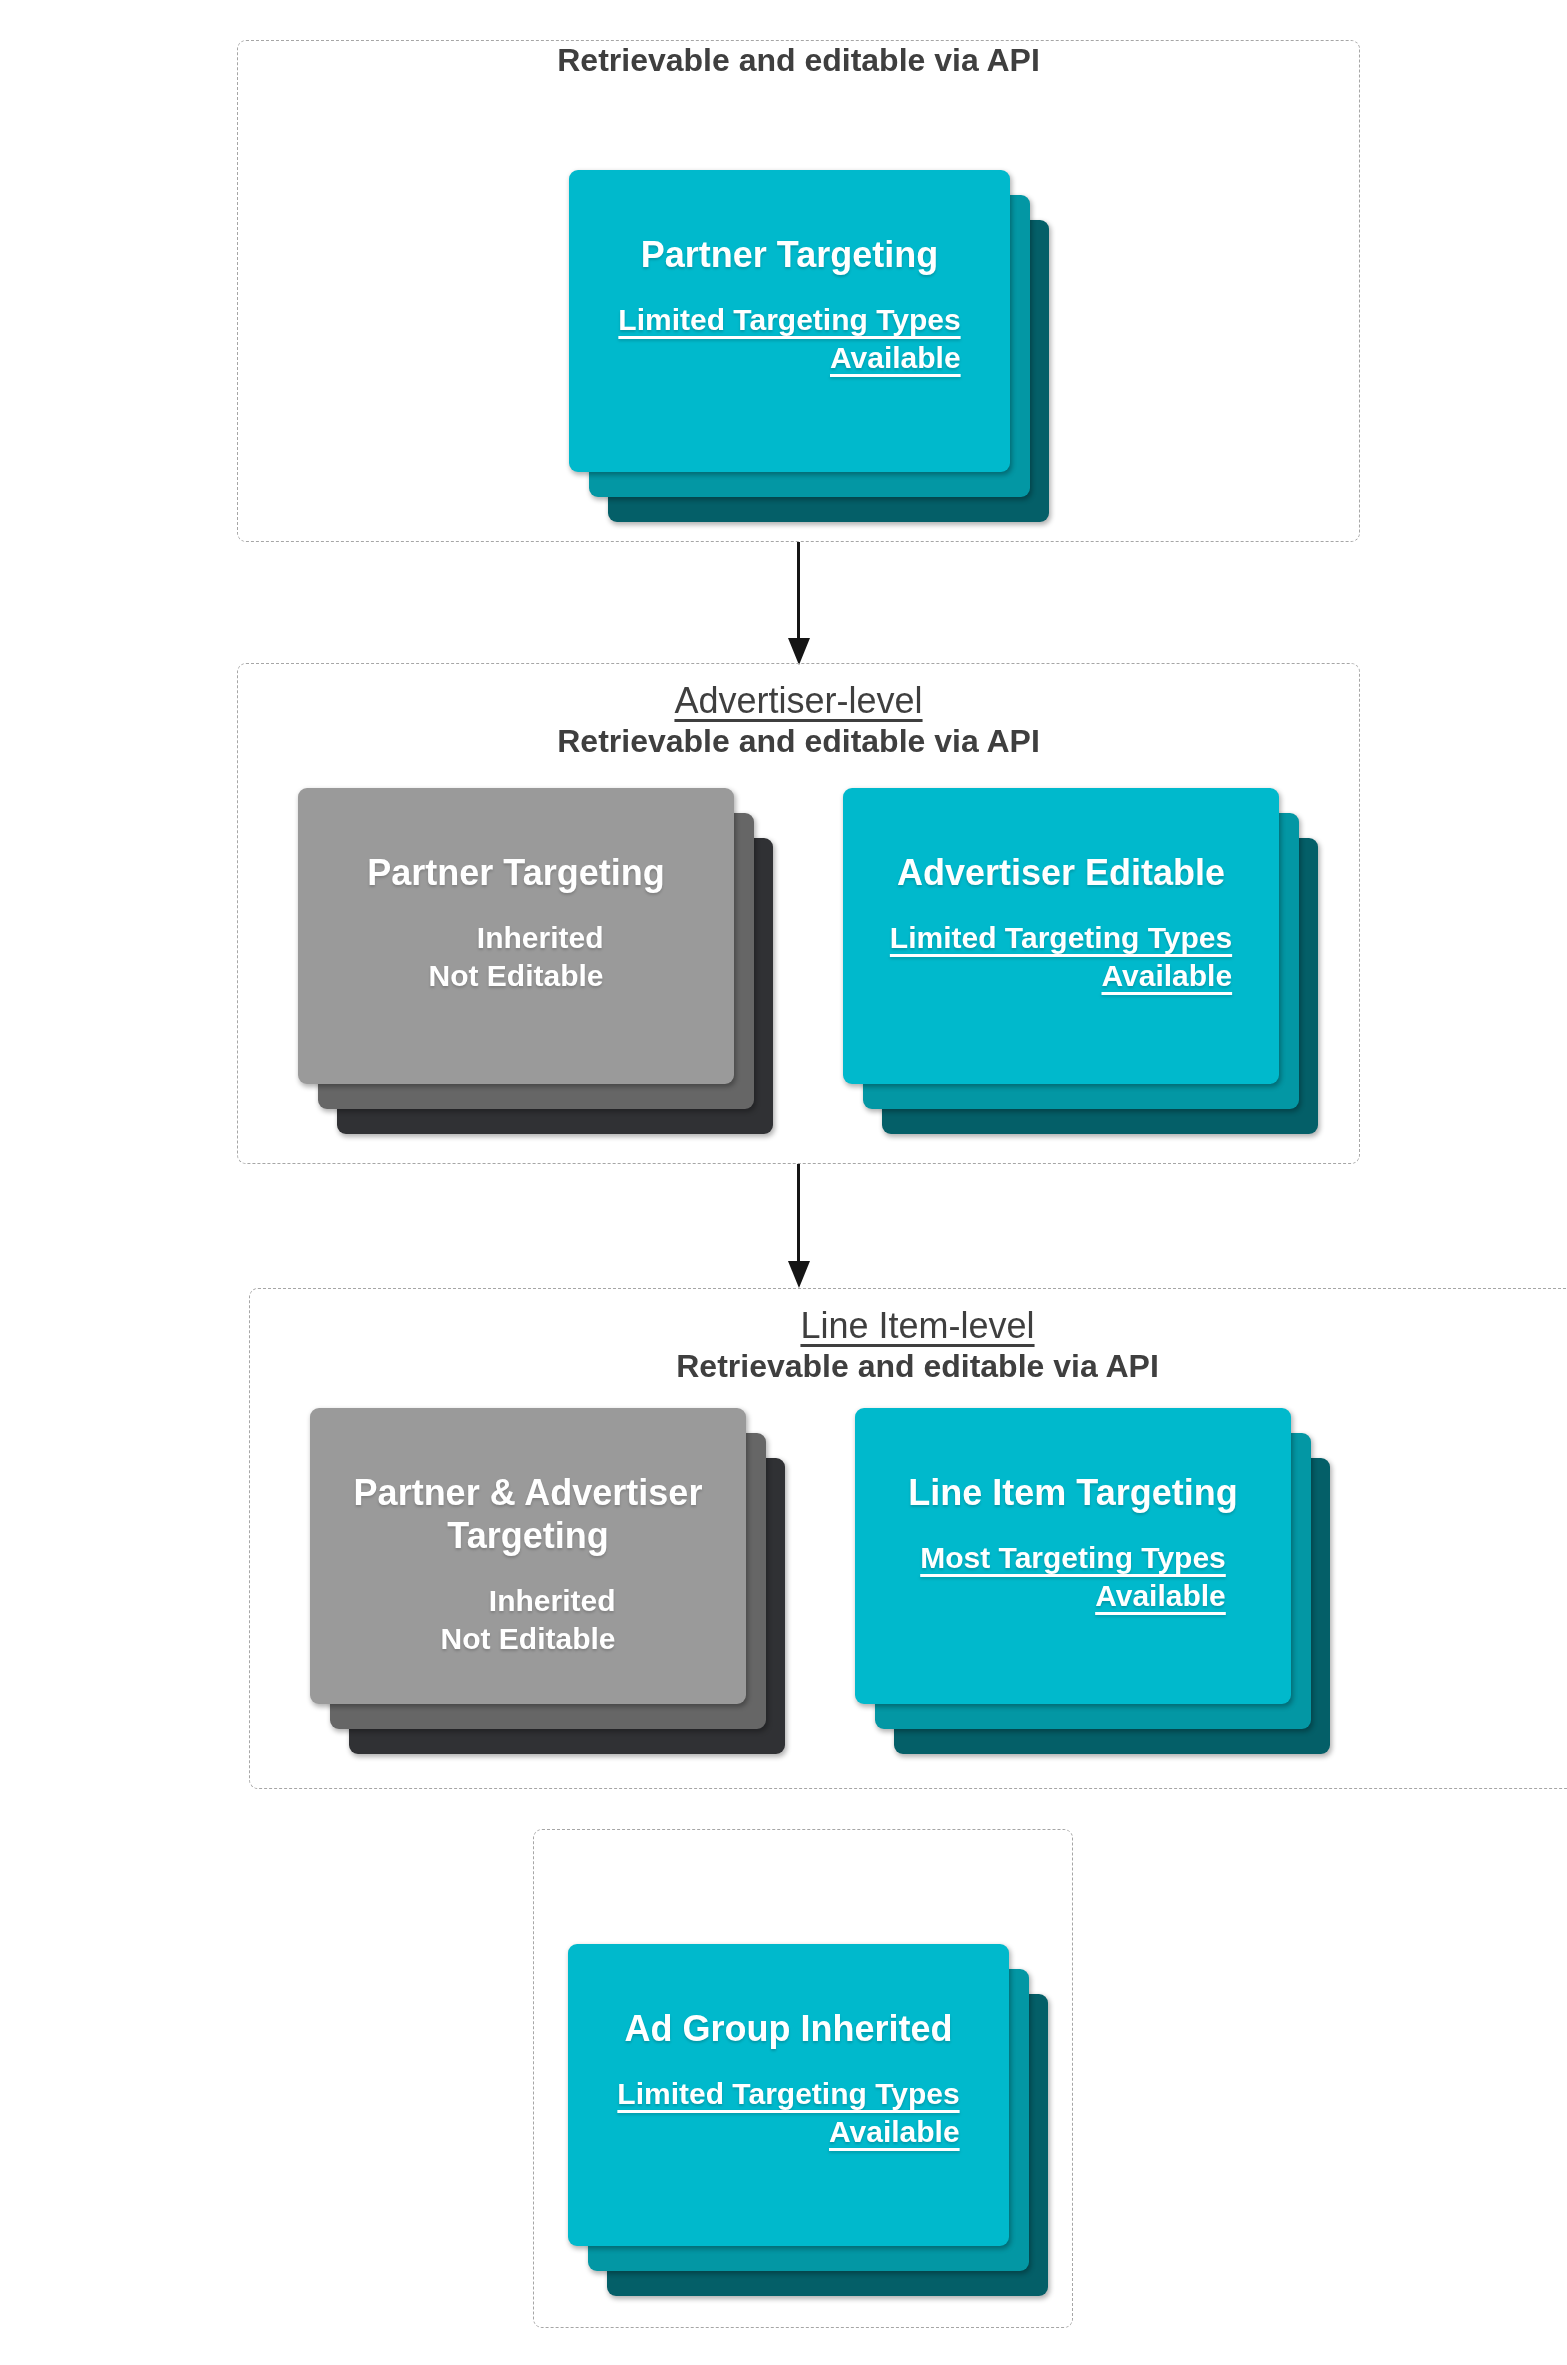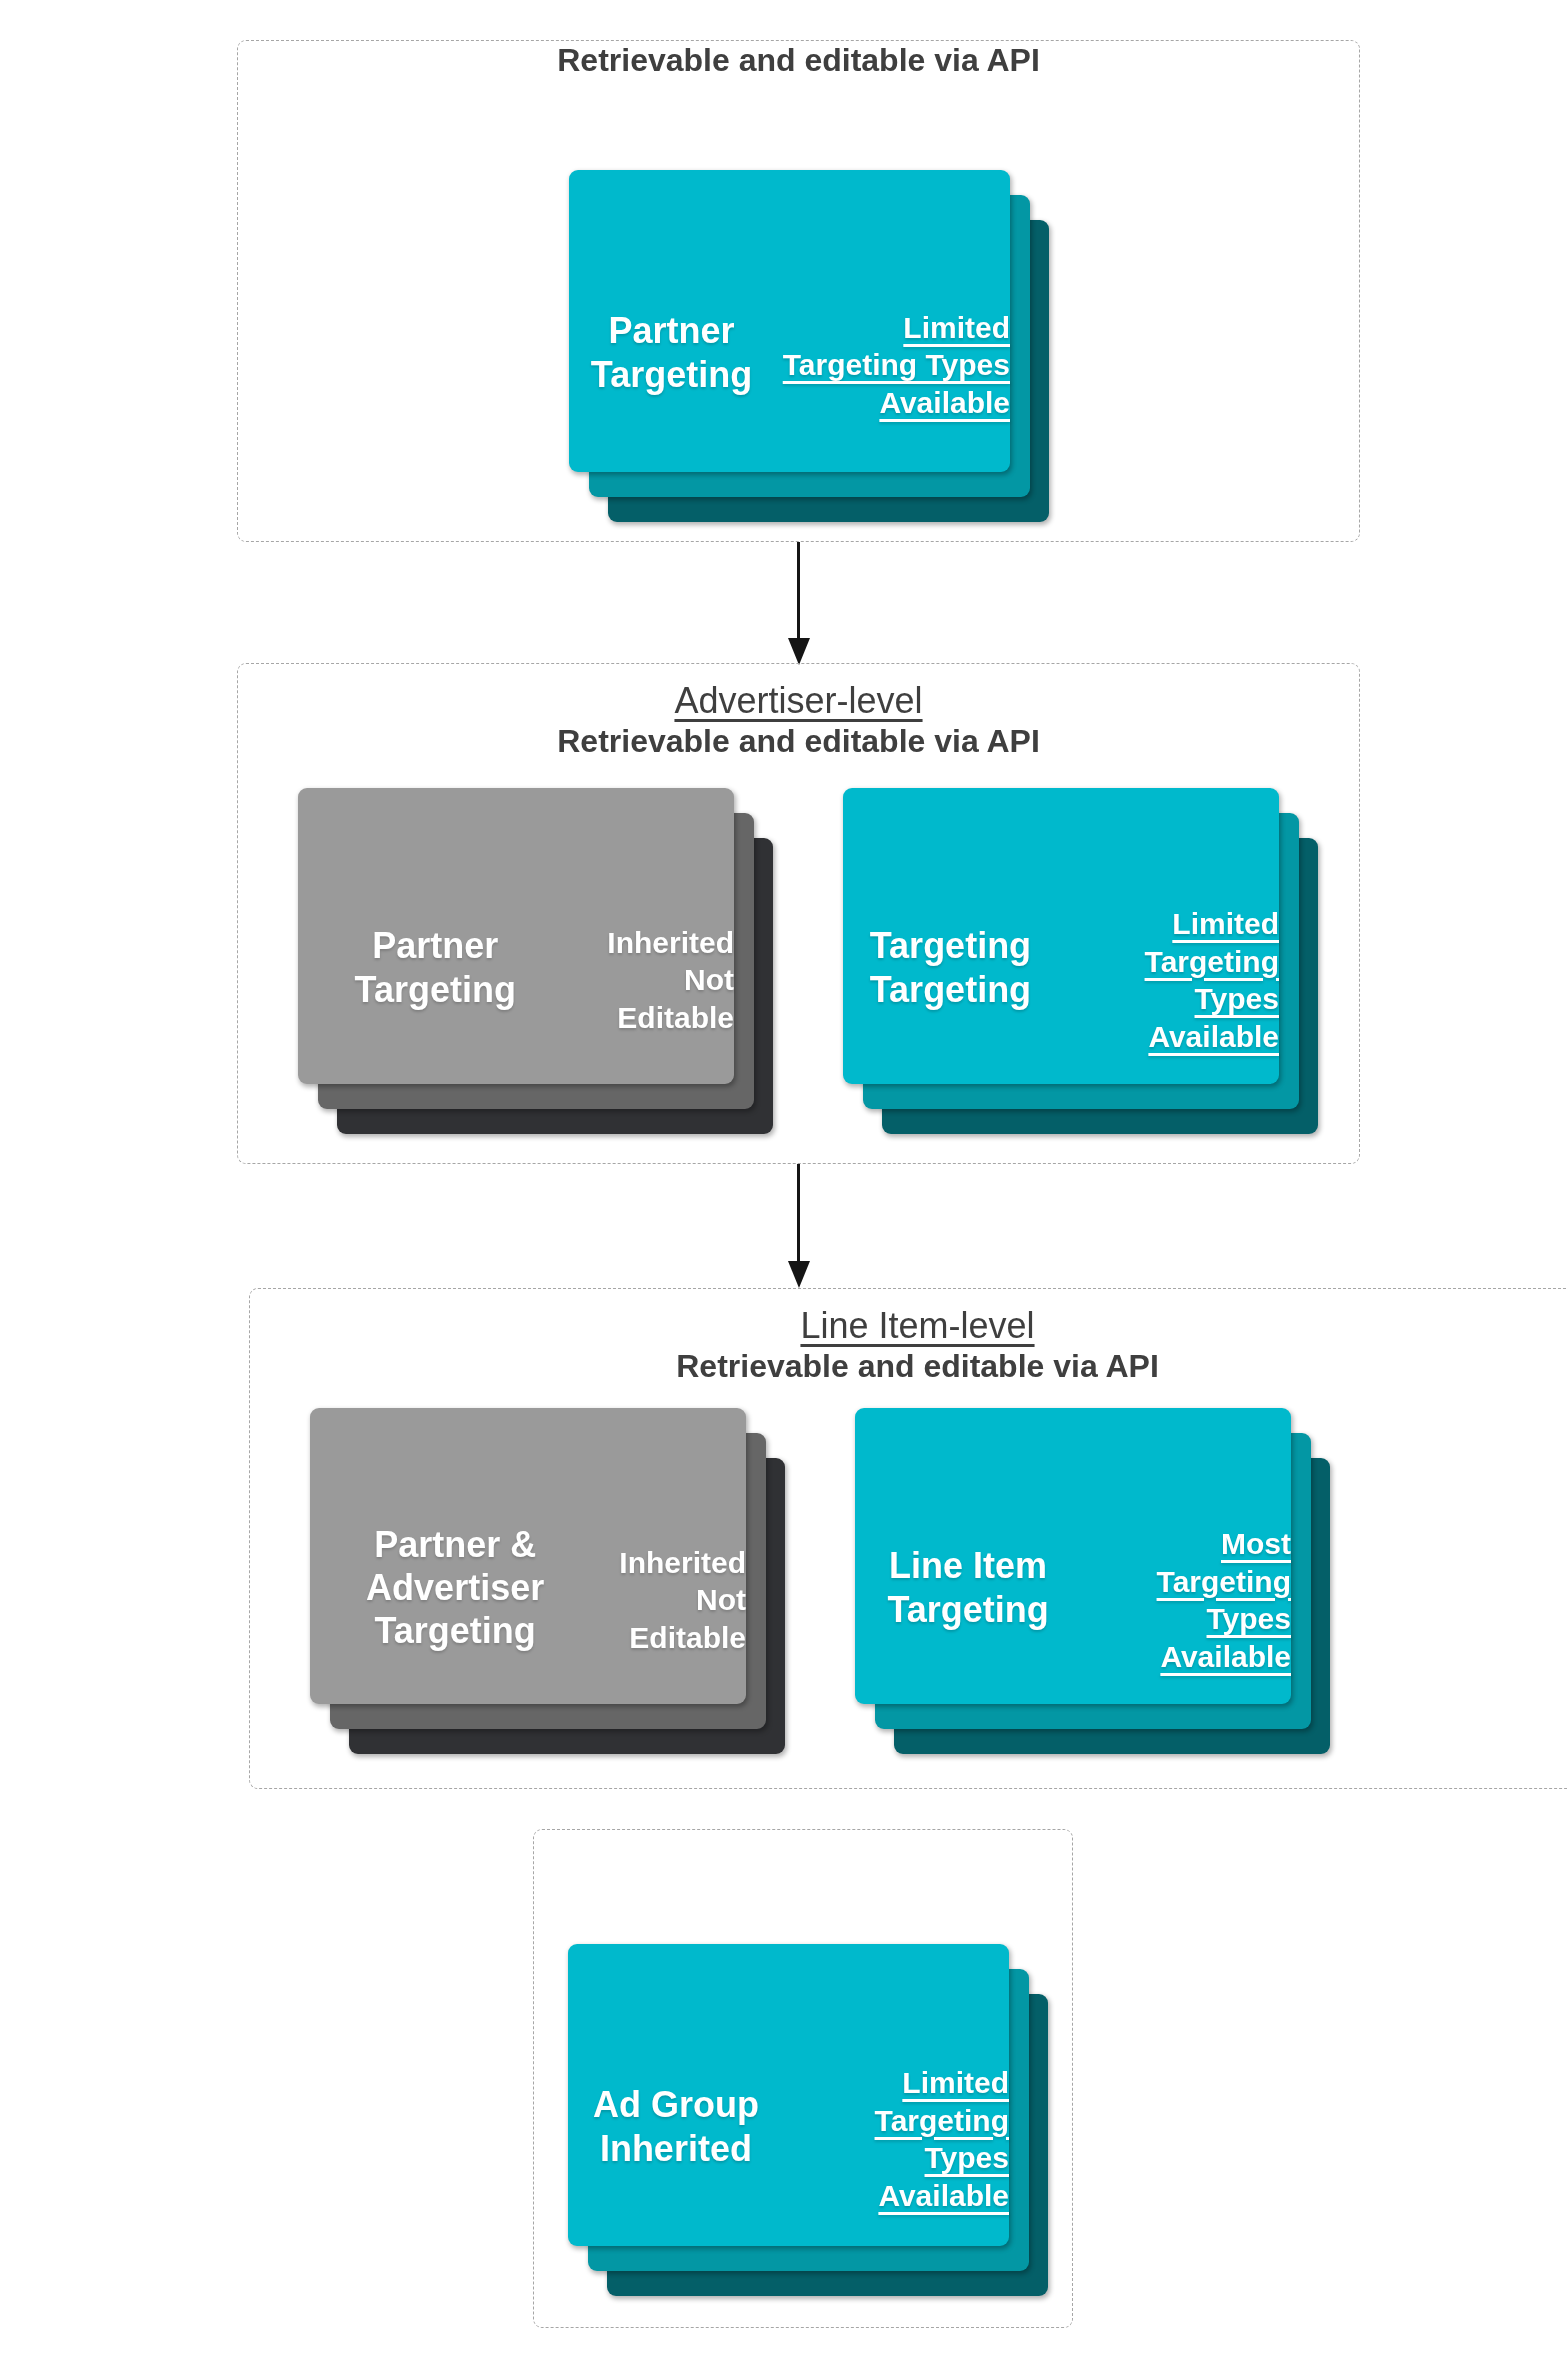--- a/index.html
+++ b/index.html
@@ -27,21 +27,21 @@
   }
   .sec-sub.red{color:var(--red-text);}
   .stack{position:absolute;}
   .layer{
     position:absolute;width:100%;height:100%;border-radius:9px;
     box-shadow:1.8px 2.7px 5.4px rgba(0,0,0,0.30);
   }
   .l-back{left:39px;top:50px;}
   .l-mid{left:19.6px;top:25px;}
   .l-front{
-    left:0;top:0;display:flex;flex-direction:row;align-items:center;
+    left:0;top:0;display:flex;flex-direction:column;align-items:center;
     padding-top:63px;box-sizing:border-box;
   }
   .teal .l-front{background:var(--teal-front);}
   .teal .l-mid{background:var(--teal-mid);}
   .teal .l-back{background:var(--teal-back);}
   .gray .l-front{background:var(--gray-front);}
   .gray .l-mid{background:var(--gray-mid);}
   .gray .l-back{background:var(--gray-back);}
   .card-title{
     font-size:36px;font-weight:bold;color:var(--card-text);line-height:1.2;
@@ -97,21 +97,21 @@
       <div class="card-body">
         <div class="bline">Inherited</div>
         <div class="bline">Not Editable</div>
       </div>
     </div>
   </div>
   <div class="stack teal" style="left:605px;top:124px;width:436px;height:296px">
     <div class="layer l-back"></div>
     <div class="layer l-mid"></div>
     <div class="layer l-front">
-      <div class="card-title">Targeting Targeting</div>
+      <div class="card-title">Advertiser Editable</div>
       <div class="card-body u">
         <div class="bline">Limited Targeting Types</div>
         <div class="bline">Available</div>
       </div>
     </div>
   </div>
 </div>
 
 <div class="arrow" style="left:787px;top:1164px;height:124px">
   <div class="shaft"></div>

